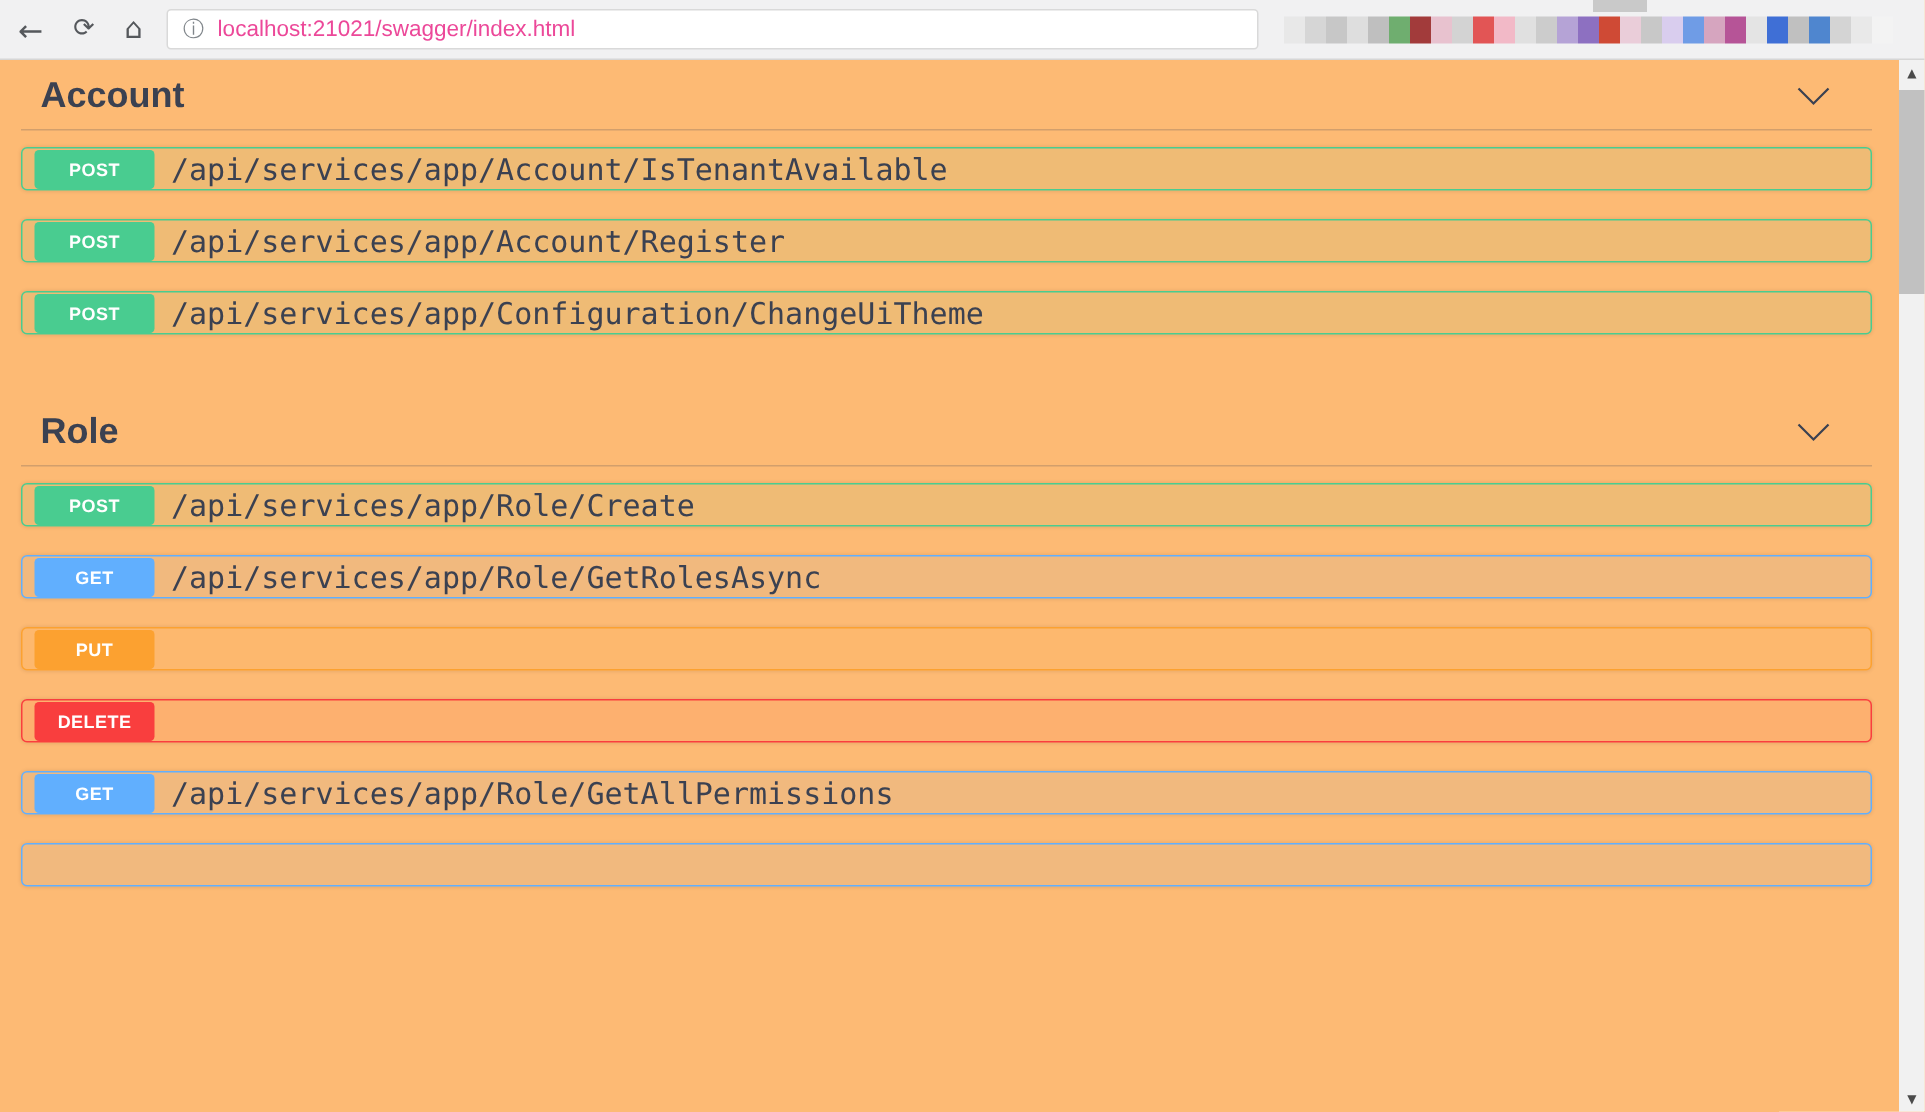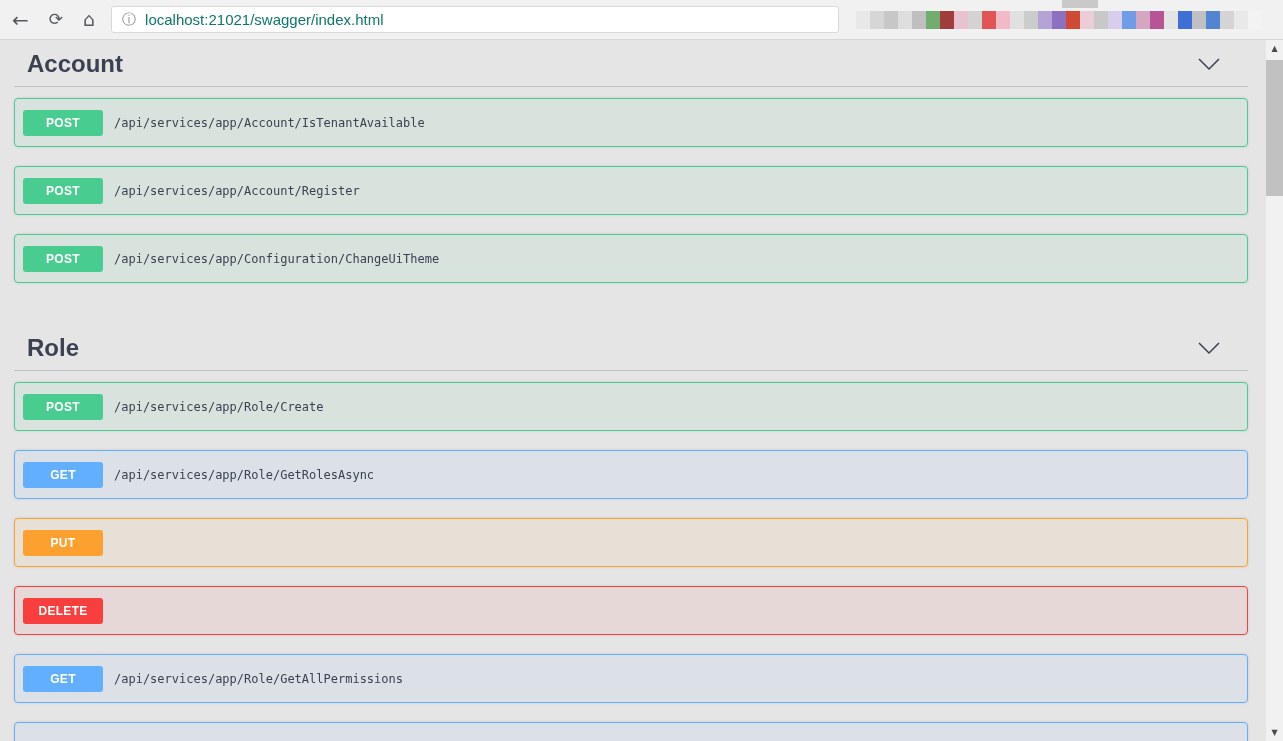--- a/index.html
+++ b/index.html
@@ -32,72 +32,72 @@
     background:#fff;
     border:1px solid #d9d9d9;
     border-radius:3px;
     display:flex; align-items:center;
     padding:0 10px;
   }
   .info-icon {
     font-family:"DejaVu Sans", sans-serif;
     color:#80868b; font-size:14px; margin-right:9px;
   }
-  .url-text { color:#0f766e; font-size:15px; white-space:nowrap; }
+  .url-text { color:#ec4899; font-size:15px; white-space:nowrap; }
 
   .bookmark-strip {
     position:absolute; right:21px; top:11px; height:18px;
     display:flex;
   }
   .bookmark-strip span { display:block; width:14px; height:18px; }
   .blur-blob {
     position:absolute; left:1062px; top:0; width:36px; height:8px;
     background:#c9c9c9;
   }
 
   
   .main {
     position:absolute; top:40px; left:0;
     width:1266px; height:701px;
     overflow:hidden;
     padding:4px 18px 0 14px;
-    background:#e5e5e5;
+    background:#fdba74;
   }
   .section-header {
     display:flex; align-items:center; justify-content:space-between;
     padding:32px 28px 8px 13px;
     border-bottom:1px solid rgba(59,65,81,.22);
     margin-bottom:11px;
     cursor:pointer;
   }
   .section:first-of-type .section-header { padding-top:6px; }
   .section-header h2 {
     margin:0; font-size:24px; line-height:28px; font-weight:700;
     color:#3b4151;
   }
   .chevron { display:block; }
 
   .opblock {
     display:flex; align-items:center;
-    height:49px; border-radius:4px;
+    height:29px; border-radius:4px;
     margin-bottom:19px;
     border:1px solid;
     box-shadow:0 0 3px rgba(0,0,0,.12);
     cursor:pointer;
   }
   .method-badge {
     width:80px; height:26px; margin-left:8px;
     border-radius:3px;
     color:#fff; font-weight:700; font-size:12px; letter-spacing:.3px;
     display:flex; align-items:center; justify-content:center;
   }
   .op-path {
     margin-left:11px;
     font-family:"DejaVu Sans Mono", monospace;
-    font-size:12px; color:#3b4151;
+    font-size:20px; color:#3b4151;
   }
   .method-post   { background:rgba(73,204,144,.08);  border-color:#49cc90; }
   .method-post .method-badge   { background:#49cc90; }
   .method-get    { background:rgba(97,175,254,.08);  border-color:#61affe; }
   .method-get .method-badge    { background:#61affe; }
   .method-put    { background:rgba(252,161,48,.08);  border-color:#fca130; }
   .method-put .method-badge    { background:#fca130; }
   .method-delete { background:rgba(249,62,62,.08);   border-color:#f93e3e; }
   .method-delete .method-badge { background:#f93e3e; }
 

